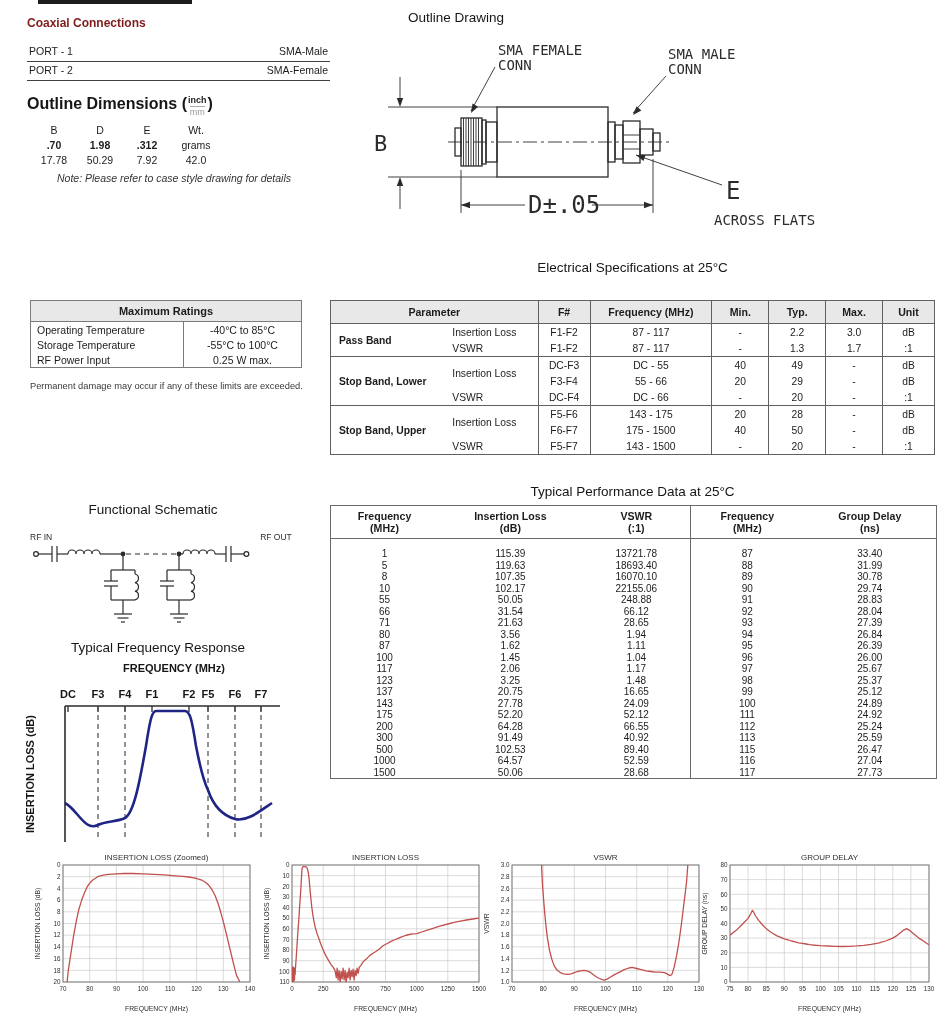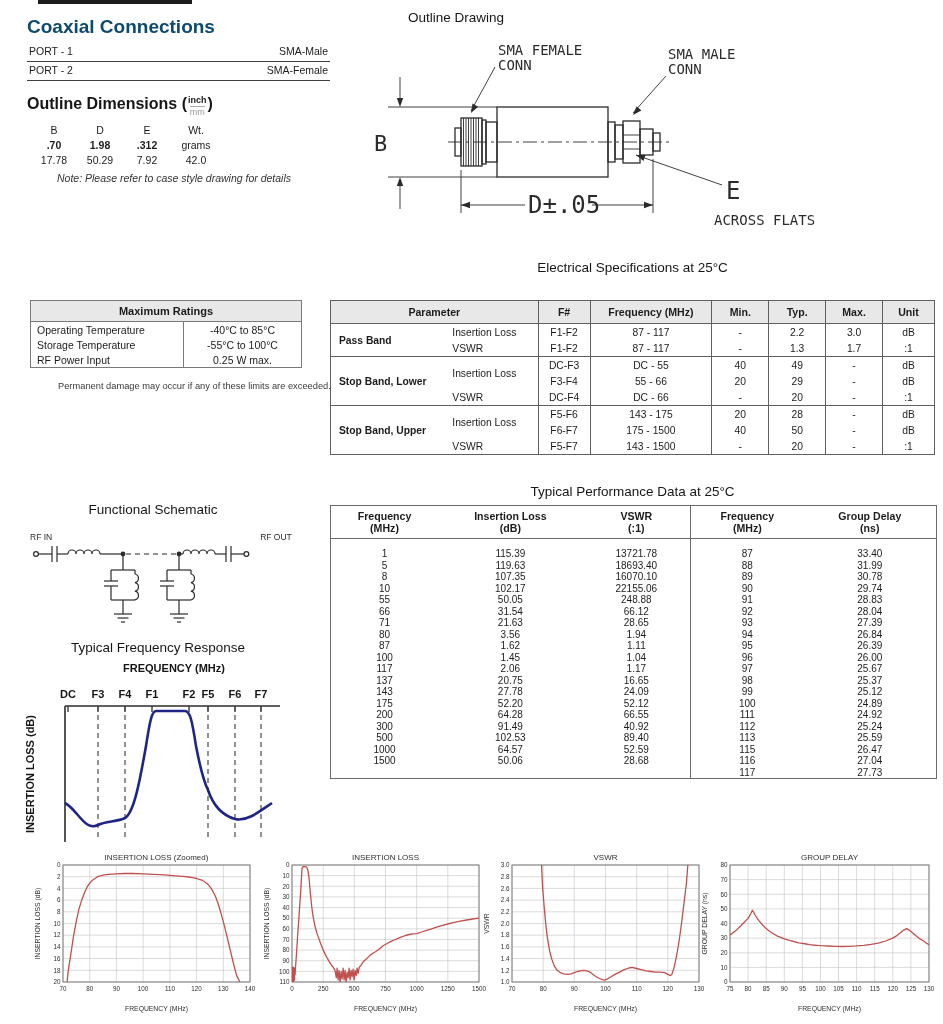--- a/index.html
+++ b/index.html
@@ -2,21 +2,21 @@
 <html><head>
 <meta charset="utf-8">
 <style>
   html,body { margin:0; padding:0; background:#ffffff; }
   .page { position:relative; width:943px; height:1024px; background:#fff;
           font-family:"Liberation Sans", sans-serif; color:#1c1c1c; overflow:hidden; }
   .abs { position:absolute; }
 
   .redact { background:#1d1d1d; }
 
-  .h-blue  { font-size:19px; font-weight:bold; color:#0c4a6e; }
+  .h-blue  { font-size:12px; font-weight:bold; color:#7f1d1d; }
   .h-big   { font-size:16px; font-weight:bold; color:#161616; }
   .h-sec   { font-size:13.5px; font-weight:normal; color:#161616; }
   .center  { text-align:center; }
 
   
   .ports { width:303px; font-size:10.5px; }
   .ports .prow { display:flex; justify-content:space-between; padding:2px 2px 3px 2px;
                  border-bottom:1.5px solid #3f3f3f; line-height:13px; }
 
   
@@ -27,21 +27,21 @@
   .dims .cell { text-align:center; }
   .dims .b { font-weight:bold; }
   .note { font-style:italic; font-size:10.5px; color:#333; }
 
   
   table { border-collapse:collapse; }
   .maxr { width:272px; font-size:10.5px; border:1px solid #7a7a7a; }
   .maxr th { background:#e8e8e8; border-bottom:1px solid #7a7a7a; font-size:11px; padding:4px 0; }
   .maxr td { padding:1.5px 6px; }
   .maxr td.val { border-left:1px solid #7a7a7a; text-align:center; width:105px; }
-  .smallnote { font-size:9.3px; color:#3a3a3a;margin-left:28px; }
+  .smallnote { font-size:9.3px; color:#3a3a3a; }
 
   .elec { width:605px; font-size:10.3px; border:1px solid #606060; }
   .elec th { background:#e8e8e8; font-size:10.6px; padding:5px 2px; border-bottom:1px solid #606060; }
   .elec th.bl, .elec td.bl { border-left:1px solid #606060; }
   .elec td { padding:1px 4px; height:14px; text-align:center; }
   .elec td.gname { font-weight:bold; text-align:left; padding-left:8px; }
   .elec td.pname { text-align:left; padding-left:10px; }
   .elec tr.gsep td { border-top:1px solid #606060; }
 
   
@@ -456,20 +456,25 @@
             </tr>
             <tr>
               <td>100</td>
               <td>1.45</td>
               <td>1.04</td>
             </tr>
             <tr>
               <td>117</td>
               <td>2.06</td>
               <td>1.17</td>
+            </tr>
+            <tr>
+              <td>123</td>
+              <td>3.25</td>
+              <td>1.48</td>
             </tr>
             <tr>
               <td>137</td>
               <td>20.75</td>
               <td>16.65</td>
             </tr>
             <tr>
               <td>143</td>
               <td>27.78</td>
               <td>24.09</td>

